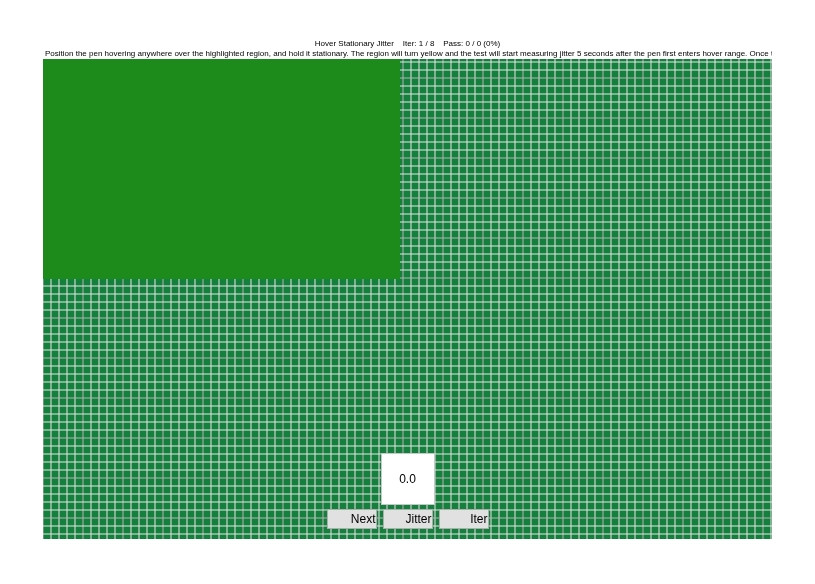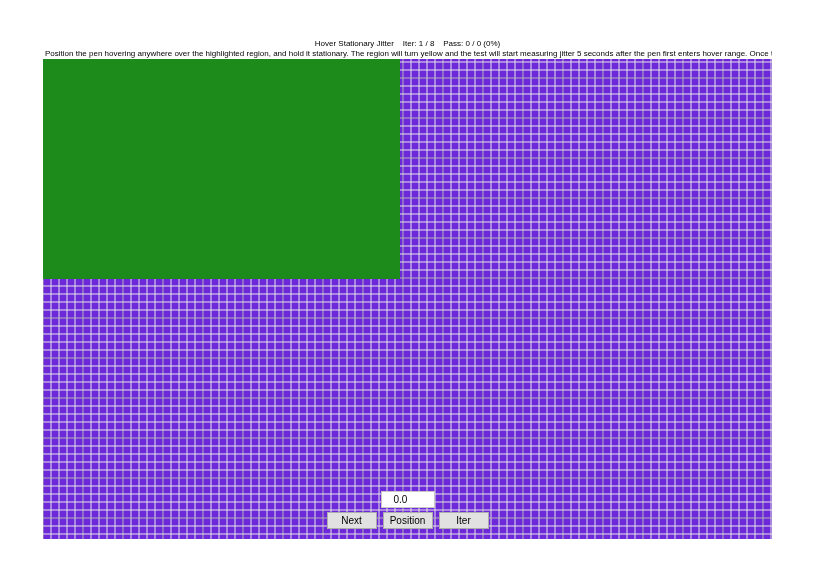--- a/index.html
+++ b/index.html
@@ -15,21 +15,21 @@
     position: relative;
     width: 815px;
     height: 584px;
     box-sizing: border-box;
     padding: 38px 43px 45px 43px;  
   }
   .canvas {
     position: relative;
     width: 100%;
     height: 100%;
-    background: #6d28d9;
+    background: #15803d;
   }
   .grid {
     position: absolute;
     inset: 0;
     pointer-events: none;
   }
   .grid line.minor { stroke: #e6e6e6; stroke-width: 1; }
   .grid line.major { stroke: #b4b4b4; stroke-width: 1; }
   .header {
     position: absolute;
@@ -65,37 +65,37 @@
     bottom: 2%;
     z-index: 4;
     display: flex;
     flex-direction: column;
     align-items: center;
     gap: 4px;
   }
   .value-box {
     background: #fff;
     border: 1px solid #c8c8c8;
-    font-size: 10px;
-    padding: 2px 12px;
+    font-size: 12px;
+    padding: 18px 12px;
     min-width: 28px;
-    text-align: left;
+    text-align: center;
   }
   .button-row {
     display: flex;
     gap: 6px;
   }
   .btn {
-    font-size: 10px;
+    font-size: 12px;
     font-family: inherit;
     background: #e1e1e1;
     border: 1px solid #adadad;
     padding: 2px 0;
     width: 50px;
-    text-align: center;
+    text-align: right;
     cursor: pointer;
   }
 </style>
 </head>
 <body>
 
 <div class="app">
   <div class="canvas">
 
     <svg class="grid" width="100%" height="100%" preserveAspectRatio="none" id="grid-svg" viewBox="0 0 729 501">
@@ -273,19 +273,19 @@
         <span>0</span>
         (<span>0%</span>)
       </div>
       <div class="instr-row">Position the pen hovering anywhere over the highlighted region, and hold it stationary. The region will turn yellow and the test will start measuring jitter 5 seconds after the pen first enters hover range. Once the region turns green again, lift the pen.</div>
     </div>
 
     <div class="bottom-ui">
       <div class="value-box">0.0</div>
       <div class="button-row">
         <button class="btn">Next</button>
-        <button class="btn">Position</button>
+        <button class="btn">Jitter</button>
         <button class="btn">Iter</button>
       </div>
     </div>
 
   </div>
 </div>
 
 </body></html>

